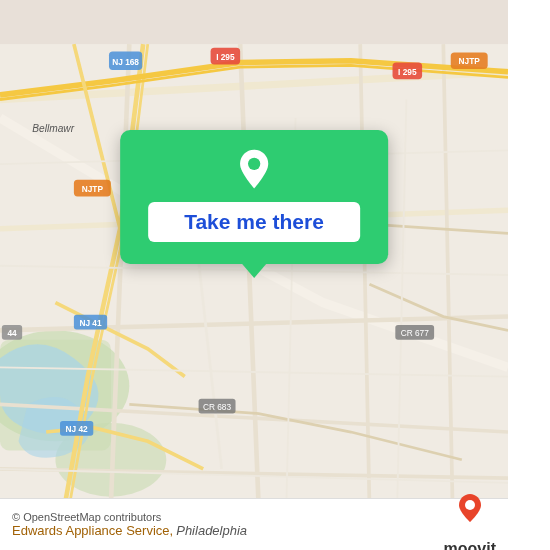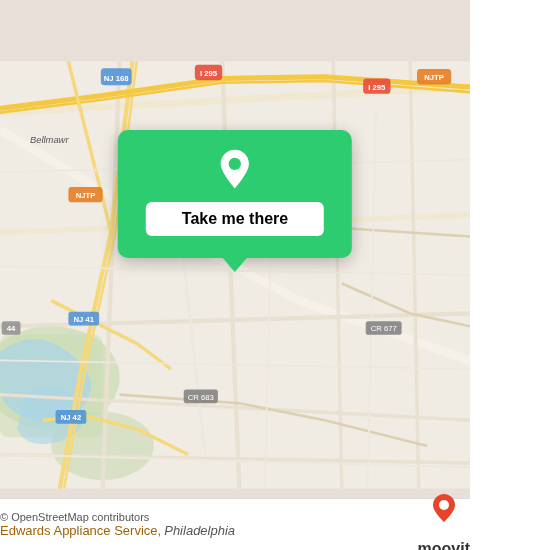--- a/index.html
+++ b/index.html
@@ -5,21 +5,21 @@
     * { margin: 0; padding: 0; box-sizing: border-box; }
     body {
       width: 550px;
       height: 550px;
       overflow: hidden;
       font-family: Arial, sans-serif;
       position: relative;
     }
 
     #map-container {
-      width: 470px;
+      width: 508px;
       height: 550px;
       position: relative;
       background-color: #e8e0d8;
       overflow: hidden;
     }
 
     
     #map-svg {
       position: absolute;
       top: 0; left: 0;
@@ -28,21 +28,21 @@
     }
 
     
     #bottom-bar {
       position: absolute;
       bottom: 0; left: 0; right: 0;
       height: 52px;
       background: #fff;
       display: flex;
       align-items: center;
-      padding: 0 0;
+      padding: 0 12px;
       border-top: 1px solid #ddd;
     }
 
     #attribution {
       font-size: 11px;
       color: #555;
       flex: 1;
     }
 
     #moovit-logo {
@@ -88,25 +88,25 @@
       border-top: 14px solid #2ecc71;
     }
 
     #location-pin-icon {
       width: 44px;
       height: 44px;
     }
 
     #take-me-there-btn {
       background: #fff;
-      color: #000000;
+      color: #1d4ed8;
       border: none;
       border-radius: 6px;
       padding: 8px 36px;
-      font-size: 16px;
+      font-size: 21px;
       font-weight: 600;
       cursor: pointer;
       white-space: nowrap;
     }
 
     #place-name {
       font-size: 13px;
       color: #a16207;
     }
 

